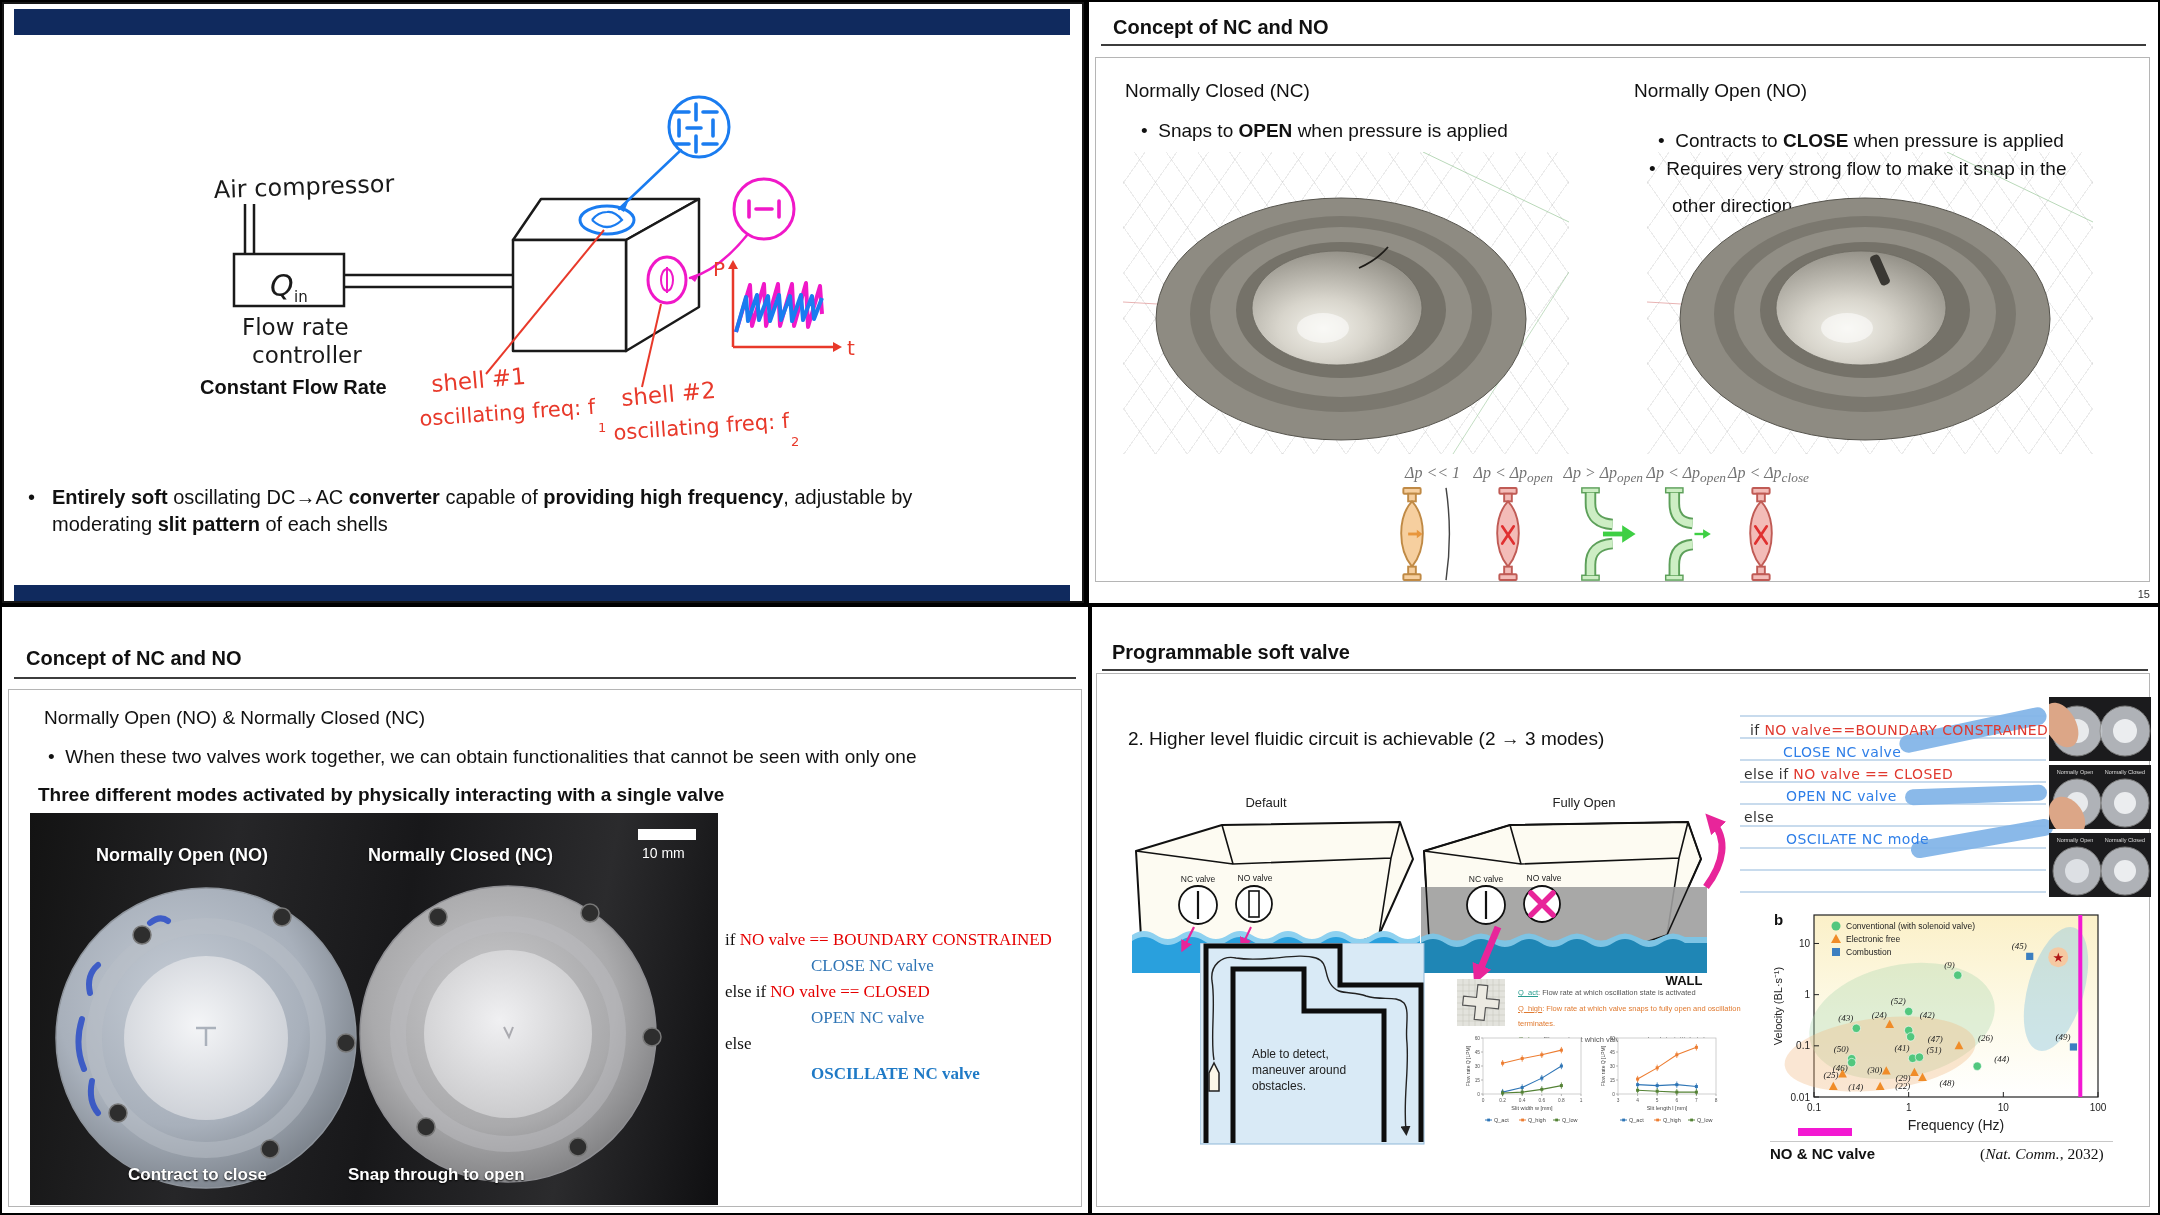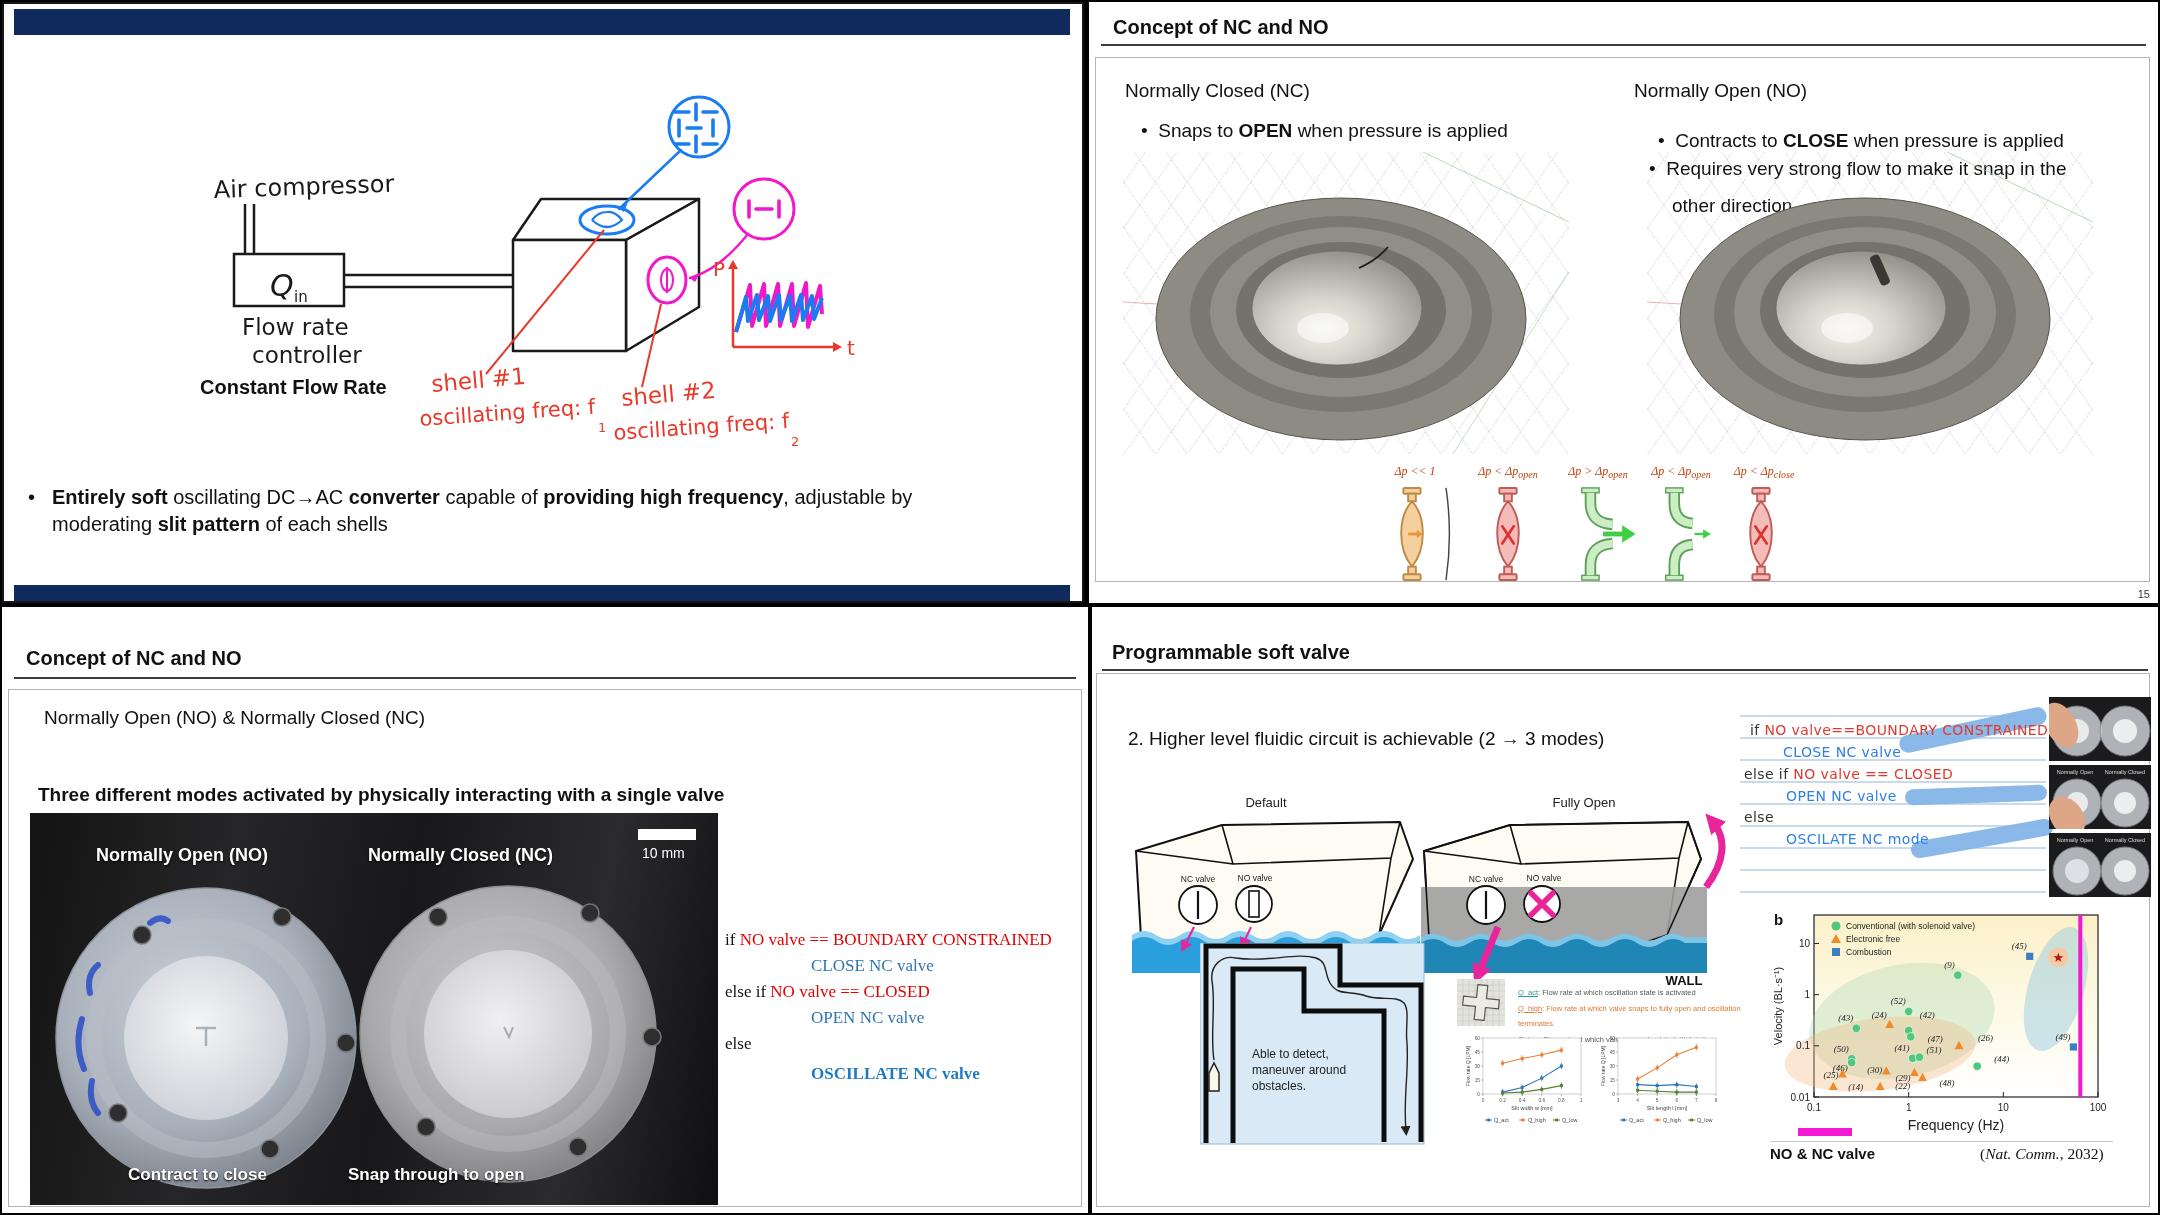--- a/index.html
+++ b/index.html
@@ -8,21 +8,21 @@
   .abs{position:absolute;}
   .slide-title{font-size:20px;font-weight:bold;color:#111;}
   .rule{border-top:2px solid #3c3c3c;}
   .cbox{border:1.5px solid #b5b5b5;}
   .b19{font-size:19px;color:#111;}
   .navy{background:#102a5e;}
   .hand{font-family:"DejaVu Sans",sans-serif;}
   .ser{font-family:"Liberation Serif",serif;}
   .photo-label{color:#fff;font-weight:bold;font-size:18px;text-shadow:0 1px 2px #000;}
   .pill{position:absolute;background:#84b5e8;border-radius:9px;opacity:.95;}
-  .cond-label{font-family:"Liberation Serif",serif;font-style:italic;font-size:12px;color:#c2410c;text-align:center;}
+  .cond-label{font-family:"Liberation Serif",serif;font-style:italic;font-size:16px;color:#737373;text-align:right;}
   .hatch{background-image:
      repeating-linear-gradient(55deg, rgba(185,185,185,.28) 0 1px, transparent 1px 26px),
      repeating-linear-gradient(-55deg, rgba(185,185,185,.28) 0 1px, transparent 1px 26px);}
   .ruled{background-image:repeating-linear-gradient(#0000 0 20.5px, #c8dbed 20.5px 22px);}
   .hl{font-size:14px;letter-spacing:.4px;white-space:nowrap;position:absolute;}
 </style>
 </head>
 <body>
 
 <div id="page">
@@ -249,20 +249,23 @@
     </div>
     <div class="abs" style="right:8px;top:586px;font-size:11px;color:#333;">15</div>
   </div>
 
   <div class="slide" style="left:2px;top:607px;width:1086px;height:606px;">
     <div class="abs slide-title" style="left:24px;top:40px;">Concept of NC and NO</div>
     <div class="abs rule" style="left:12px;right:12px;top:70px;"></div>
     <div class="abs cbox" style="left:6px;top:82px;right:6px;height:516px;"></div>
 
     <div class="abs b19" style="left:42px;top:100px;">Normally Open (NO) &amp; Normally Closed (NC)</div>
+    <div class="abs b19" style="left:46px;top:139px;">
+      <span>•</span>&nbsp;&nbsp;<span>When these two valves work together, we can obtain functionalities that cannot be seen with only one</span>
+    </div>
     <div class="abs b19" style="left:36px;top:177px;font-weight:bold;">Three different modes activated by physically interacting with a single valve</div>
 
     <div class="abs" style="left:28px;top:206px;width:688px;height:392px;background:linear-gradient(100deg,#131313,#262628 28%,#18181a 52%,#2b2b2d 78%,#0f0f11);">
       <svg width="688" height="392" viewBox="0 0 688 392" style="position:absolute;left:0;top:0;">
         <defs>
           <radialGradient id="glL" cx="42%" cy="38%" r="75%">
               <stop offset="0%" stop-color="#c6cdd6"></stop>
               <stop offset="55%" stop-color="#a8b0bb"></stop>
               <stop offset="85%" stop-color="#7e858e"></stop>
               <stop offset="100%" stop-color="#5f656d"></stop>

